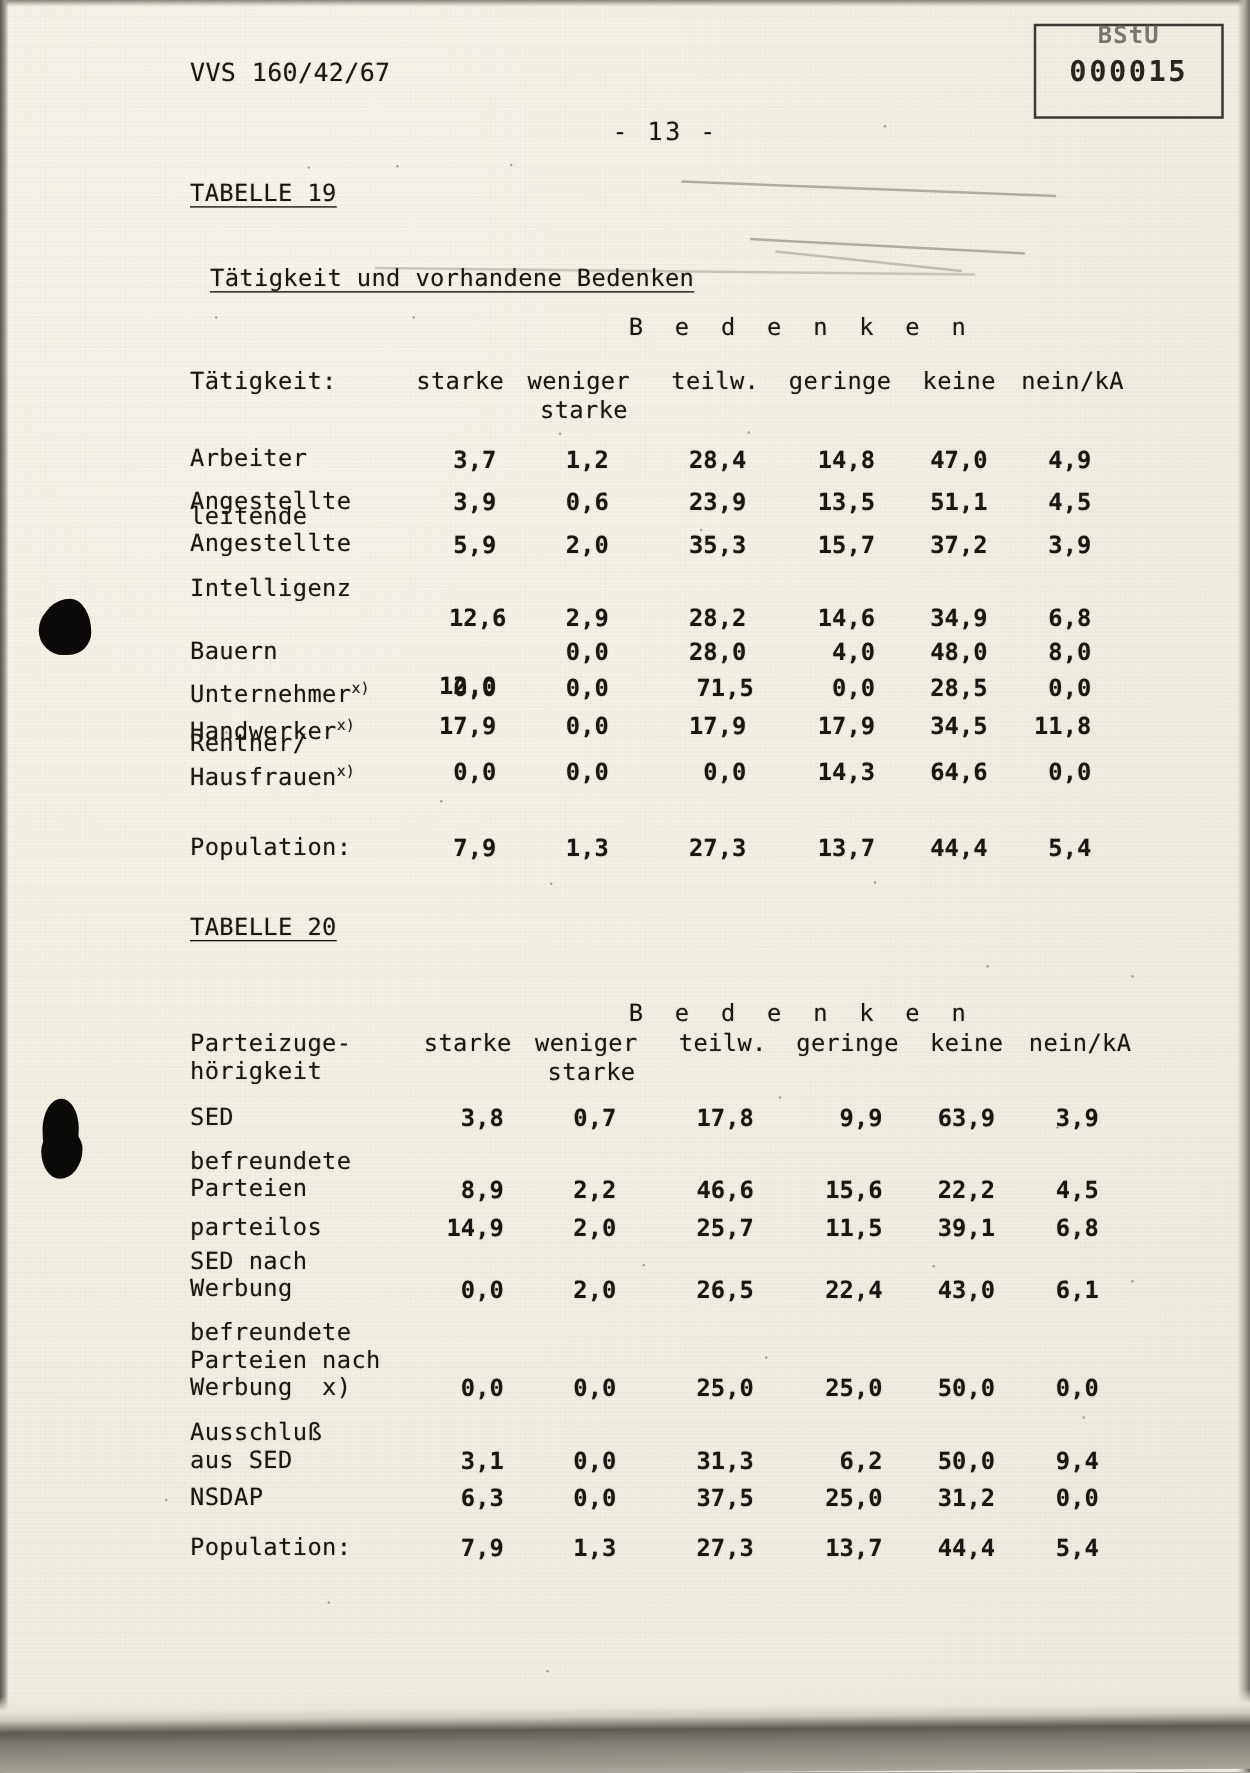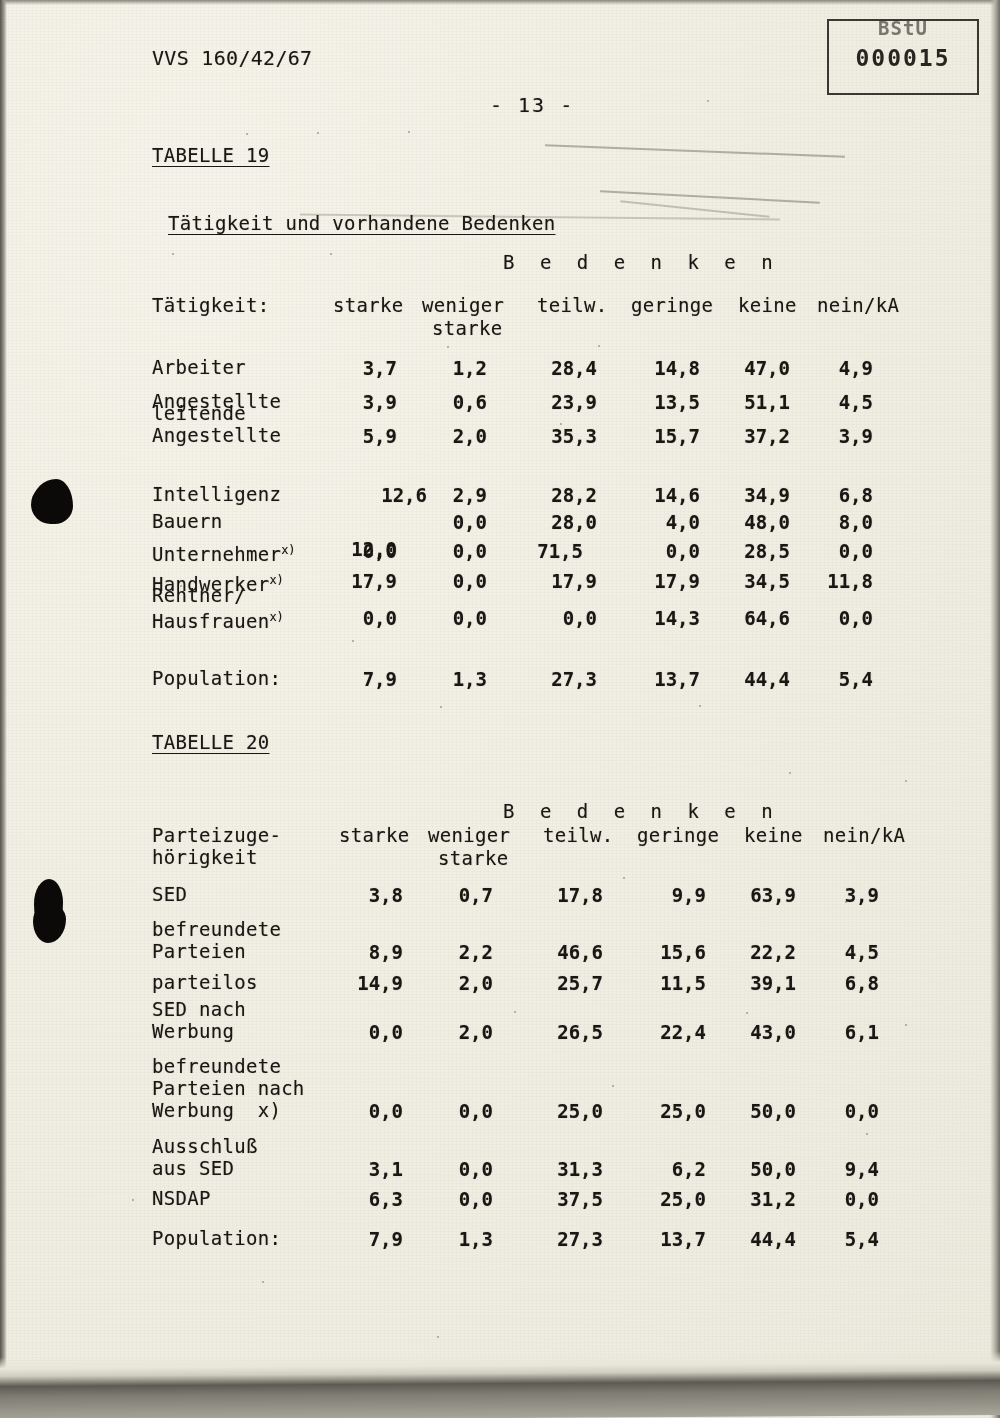--- a/index.html
+++ b/index.html
@@ -131,38 +131,38 @@
       <div class="cell" style="right: 210px; top: 391px;">51,1</div>
       <div class="cell" style="right: 127px; top: 391px;">4,5</div>
       <div class="txt rowlabel" style="left: 152px; top: 403px;">leitende</div>
       <div class="txt rowlabel" style="left: 152px; top: 425px;">Angestellte</div>
       <div class="cell" style="right: 603px; top: 425px;">5,9</div>
       <div class="cell" style="right: 513px; top: 425px;">2,0</div>
       <div class="cell" style="right: 403px; top: 425px;">35,3</div>
       <div class="cell" style="right: 300px; top: 425px;">15,7</div>
       <div class="cell" style="right: 210px; top: 425px;">37,2</div>
       <div class="cell" style="right: 127px; top: 425px;">3,9</div>
-      <div class="txt rowlabel" style="left: 152px; top: 484px;">Intelligenz</div>
-      <div class="cell" style="right: 573px; top: 484px; text-align: center;">12,6</div>
+      <div class="txt rowlabel" style="left: 152px; top: 461px;">Intelligenz</div>
+      <div class="cell" style="right: 595px; top: 484px; text-align: center;">12,6</div>
       <div class="cell" style="right: 513px; top: 484px;">2,9</div>
       <div class="cell" style="right: 403px; top: 484px;">28,2</div>
       <div class="cell" style="right: 300px; top: 484px;">14,6</div>
       <div class="cell" style="right: 210px; top: 484px;">34,9</div>
       <div class="cell" style="right: 127px; top: 484px;">6,8</div>
       <div class="txt rowlabel" style="left: 152px; top: 511px;">Bauern</div>
       <div class="cell" style="right: 603px; top: 511px; margin-top: 27px;">12,0</div>
       <div class="cell" style="right: 513px; top: 511px;">0,0</div>
       <div class="cell" style="right: 403px; top: 511px;">28,0</div>
       <div class="cell" style="right: 300px; top: 511px; text-align: center;">4,0</div>
       <div class="cell" style="right: 210px; top: 511px;">48,0</div>
       <div class="cell" style="right: 127px; top: 511px;">8,0</div>
       <div class="txt rowlabel" style="left: 152px; top: 540px;">Unternehmer<sup>x)</sup></div>
       <div class="cell" style="right: 603px; top: 540px;">0,0</div>
       <div class="cell" style="right: 513px; top: 540px;">0,0</div>
-      <div class="cell" style="right: 417px; top: 540px;">71,5</div>
+      <div class="cell" style="right: 397px; top: 540px;">71,5</div>
       <div class="cell" style="right: 300px; top: 540px;">0,0</div>
       <div class="cell" style="right: 210px; top: 540px;">28,5</div>
       <div class="cell" style="right: 127px; top: 540px;">0,0</div>
       <div class="txt rowlabel" style="left: 152px; top: 570px;">Handwerker<sup>x)</sup></div>
       <div class="cell" style="right: 603px; top: 570px;">17,9</div>
       <div class="cell" style="right: 513px; top: 570px;">0,0</div>
       <div class="cell" style="right: 403px; top: 570px;">17,9</div>
       <div class="cell" style="right: 300px; top: 570px;">17,9</div>
       <div class="cell" style="right: 210px; top: 570px;">34,5</div>
       <div class="cell" style="right: 127px; top: 570px;">11,8</div>

